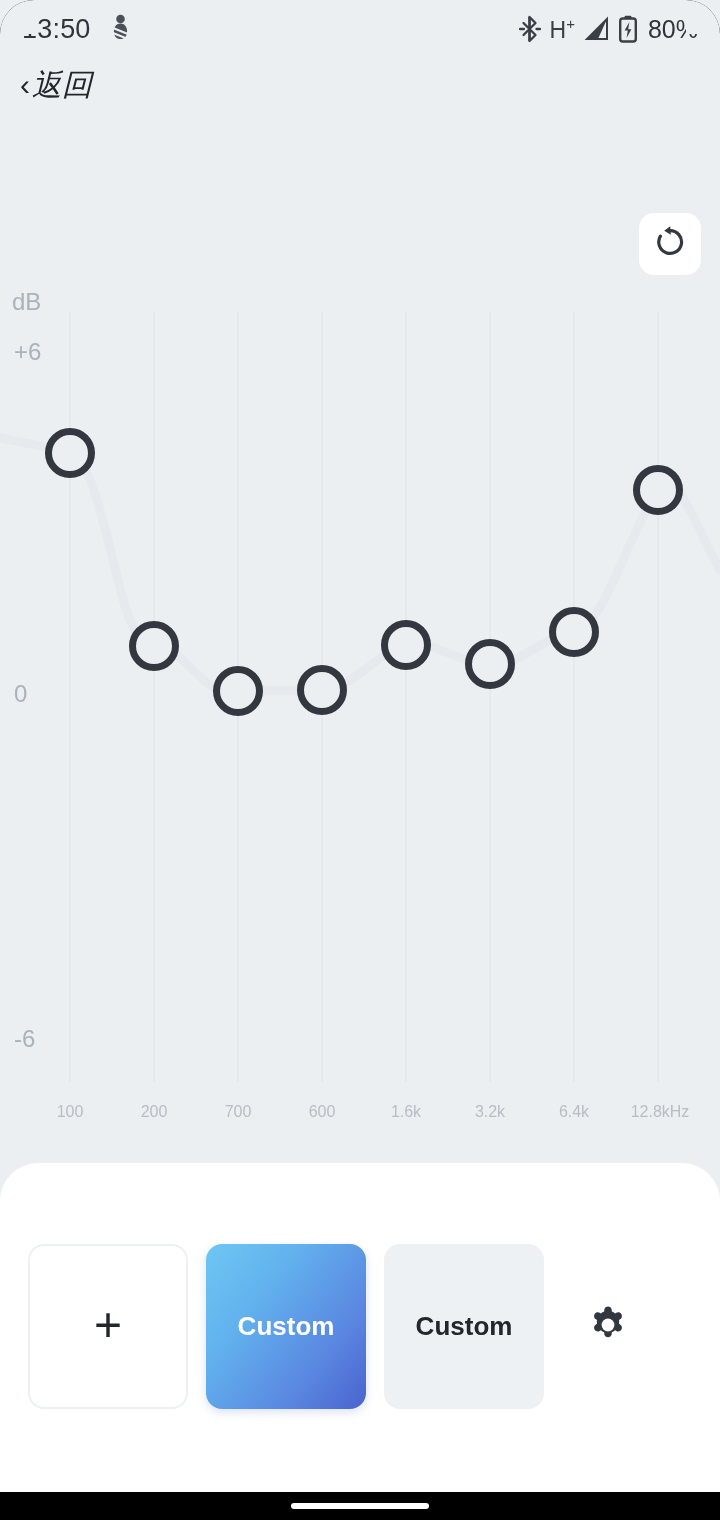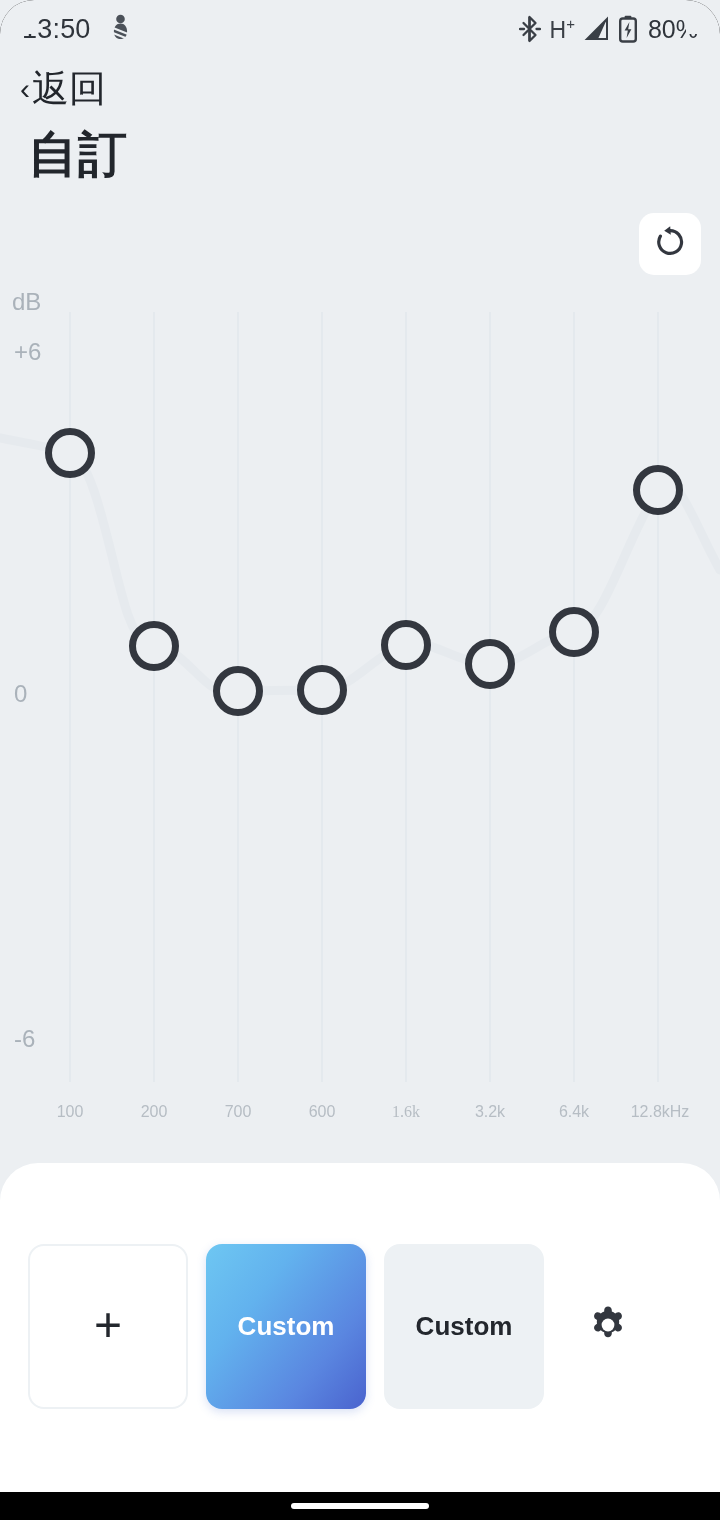--- a/index.html
+++ b/index.html
@@ -46,21 +46,21 @@
   #mask-tl { left:0; border-top-left-radius:34px; }
   #mask-tr { right:0; border-top-right-radius:34px; }
 
   
   #back-button {
     position:absolute; top:70px; left:20px;
     display:flex; align-items:center; gap:2px;
     color:#22262c; cursor:pointer;
   }
   #back-chevron { font-size:30px; line-height:1; font-weight:300; }
-  #back-label { font-size:37px; line-height:1; }
+  #back-label { font-size:30px; line-height:1;font-style:italic; }
   #page-title {
     position:absolute; top:122px; left:28px;
     font-size:49px; font-weight:700; color:#22262c;
     letter-spacing:1px;
   }
 
   
   #reset-button {
     position:absolute; top:213px; left:639px;
     width:62px; height:62px;
@@ -192,21 +192,20 @@
         </svg>
       </span>
       <span id="battery-pct">80%</span>
     </div>
   </div>
 
   <div id="back-button">
     <span id="back-chevron">‹</span>
     <span id="back-label">返回</span>
   </div>
-  <div id="page-title">自訂</div>
 
   <div id="reset-button">
     <span>
       <svg width="34" height="34" viewBox="0 0 34 34">
         <path d="M17 5.6 A11.4 11.4 0 1 1 7.4 11.1" fill="none" stroke="#33373f" stroke-width="3.2" stroke-linecap="round"></path>
         <path d="M17.2 1.2 L11.2 5.8 L17.8 9.8 Z" fill="#33373f"></path>
       </svg>
     </span>
   </div>
 
@@ -254,21 +253,21 @@
         <circle cx="658" cy="220" r="21.5" fill="#eceff2" stroke="#33373f" stroke-width="7"></circle>
       </g>
     </svg>
   </div>
 
   <div id="xticks">
     <span class="xtick" style="left:70px;">100</span>
     <span class="xtick" style="left:154px;">200</span>
     <span class="xtick" style="left:238px;">700</span>
     <span class="xtick" style="left:322px;">600</span>
-    <span class="xtick" style="left:406px;font-family:Liberation Serif, serif;">1.6k</span>
+    <span class="xtick" style="left:406px;">1.6k</span>
     <span class="xtick" style="left:490px;">3.2k</span>
     <span class="xtick" style="left:574px;">6.4k</span>
     <span class="xtick" style="left:660px;text-align:right;">12.8kHz</span>
   </div>
 
   <div id="preset-card">
     <div id="preset-row">
 
       <div class="preset-tile" id="preset-add">
         <span id="add-plus">+</span>

